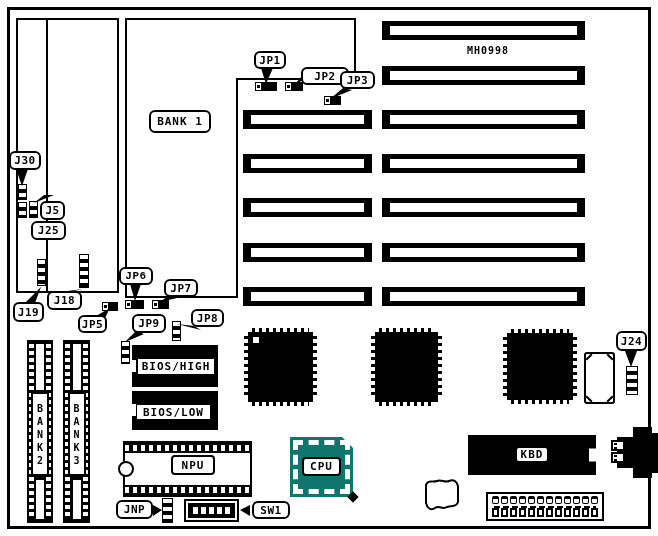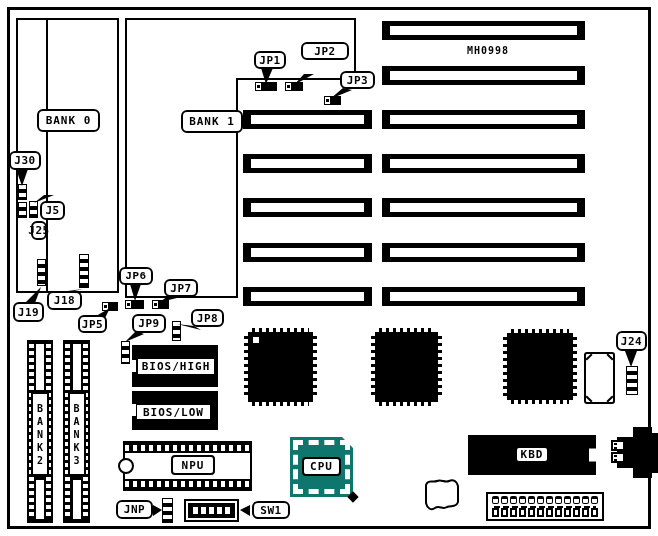--- a/index.html
+++ b/index.html
@@ -139,22 +139,21 @@
       <polygon points="130,284 141,284 135,301"></polygon>
       <polygon points="168,296 177,298 160,302"></polygon>
       <polygon points="136,331 144,334 125,342"></polygon>
       <polygon points="194,326 201,330 177,324"></polygon>
       <polygon points="625,351 637,351 631,367"></polygon>
       <polygon points="153,505 153,516 162,510"></polygon>
       <polygon points="250,505 250,516 240,510"></polygon>
     </g>
   </svg>
 
-  <div class="abs boxlabel" style="left:37px;top:109px;width:63px;height:23px;">BANK 0</div>
-  <div class="abs boxlabel" style="left:149px;top:110px;width:62px;height:23px;margin-left:32px;">BANK 1</div>
+  <div class="abs boxlabel" style="left:149px;top:110px;width:62px;height:23px;">BANK 1</div>
 
   <div class="abs slot" style="left:243px;top:110px;width:129px;height:19px;"></div>
   <div class="abs slot" style="left:243px;top:154px;width:129px;height:19px;"></div>
   <div class="abs slot" style="left:243px;top:198px;width:129px;height:19px;"></div>
   <div class="abs slot" style="left:243px;top:243px;width:129px;height:19px;"></div>
   <div class="abs slot" style="left:243px;top:287px;width:129px;height:19px;"></div>
 
   <div class="abs slot" style="left:382px;top:21px;width:203px;height:19px;"></div>
   <div class="abs slot" style="left:382px;top:66px;width:203px;height:19px;"></div>
   <div class="abs slot" style="left:382px;top:110px;width:203px;height:19px;"></div>
@@ -176,25 +175,25 @@
   <div class="abs jmp-v" style="left:18px;top:202px;width:9px;height:16px;"></div>
   <div class="abs jmp-v" style="left:29px;top:201px;width:9px;height:17px;"></div>
   <div class="abs jmp-v" style="left:37px;top:259px;width:9px;height:27px;"></div>
   <div class="abs jmp-v" style="left:79px;top:254px;width:10px;height:34px;"></div>
   <div class="abs jmp-v" style="left:121px;top:341px;width:9px;height:23px;"></div>
   <div class="abs jmp-v" style="left:172px;top:321px;width:9px;height:20px;"></div>
   <div class="abs jmp-v" style="left:162px;top:498px;width:11px;height:25px;"></div>
   <div class="abs jmp-v" style="left:626px;top:366px;width:12px;height:29px;"></div>
 
   <div class="abs callout" style="left:254px;top:51px;width:32px;height:18px;">JP1</div>
-  <div class="abs callout" style="left:301px;top:42px;width:48px;height:18px;">JP2</div>
+  <div class="abs callout" style="left:301px;top:67px;width:48px;height:18px;">JP2</div>
   <div class="abs callout" style="left:340px;top:71px;width:35px;height:18px;text-align:right;">JP3</div>
   <div class="abs callout" style="left:9px;top:151px;width:32px;height:19px;">J30</div>
   <div class="abs callout" style="left:40px;top:177px;width:25px;height:19px;margin-top:24px;">J5</div>
-  <div class="abs callout" style="left:31px;top:221px;width:16px;height:19px;">J25</div>
+  <div class="abs callout" style="left:31px;top:221px;width:35px;height:19px;">J25</div>
   <div class="abs callout" style="left:13px;top:302px;width:31px;height:20px;">J19</div>
   <div class="abs callout" style="left:47px;top:291px;width:35px;height:19px;">J18</div>
   <div class="abs callout" style="left:78px;top:315px;width:29px;height:18px;">JP5</div>
   <div class="abs callout" style="left:119px;top:267px;width:34px;height:18px;font-family:Liberation Mono, monospace;">JP6</div>
   <div class="abs callout" style="left:164px;top:279px;width:34px;height:18px;">JP7</div>
   <div class="abs callout" style="left:132px;top:314px;width:34px;height:19px;">JP9</div>
   <div class="abs callout" style="left:191px;top:309px;width:33px;height:18px;">JP8</div>
   <div class="abs callout" style="left:116px;top:500px;width:37px;height:19px;">JNP</div>
   <div class="abs callout" style="left:252px;top:501px;width:38px;height:18px;">SW1</div>
   <div class="abs callout" style="left:616px;top:331px;width:31px;height:20px;">J24</div>
@@ -224,21 +223,21 @@
     <span class="chan" style="top:140px;height:39px;"></span>
     <div class="banklabel">
       <span>B</span>
         <span>A</span>
         <span>N</span>
         <span>K</span>
         <span>3</span>
     </div>
   </div>
 
-  <div class="abs npu" style="left:123px;top:441px;width:129px;height:50px;">
+  <div class="abs npu" style="left:123px;top:441px;width:129px;height:56px;">
     <span class="teeth" style="top:0;"></span>
     <span class="teeth" style="bottom:0;"></span>
     <span class="notch"></span>
     <div class="chiplabel" style="left:46px;top:12px;width:44px;height:20px;">NPU</div>
   </div>
 
   <div class="abs qfp" style="left:248px;top:332px;width:65px;height:70px;">
     <span class="px px-t"></span>
       <span class="px px-b"></span>
     <span class="px px-l"></span>

